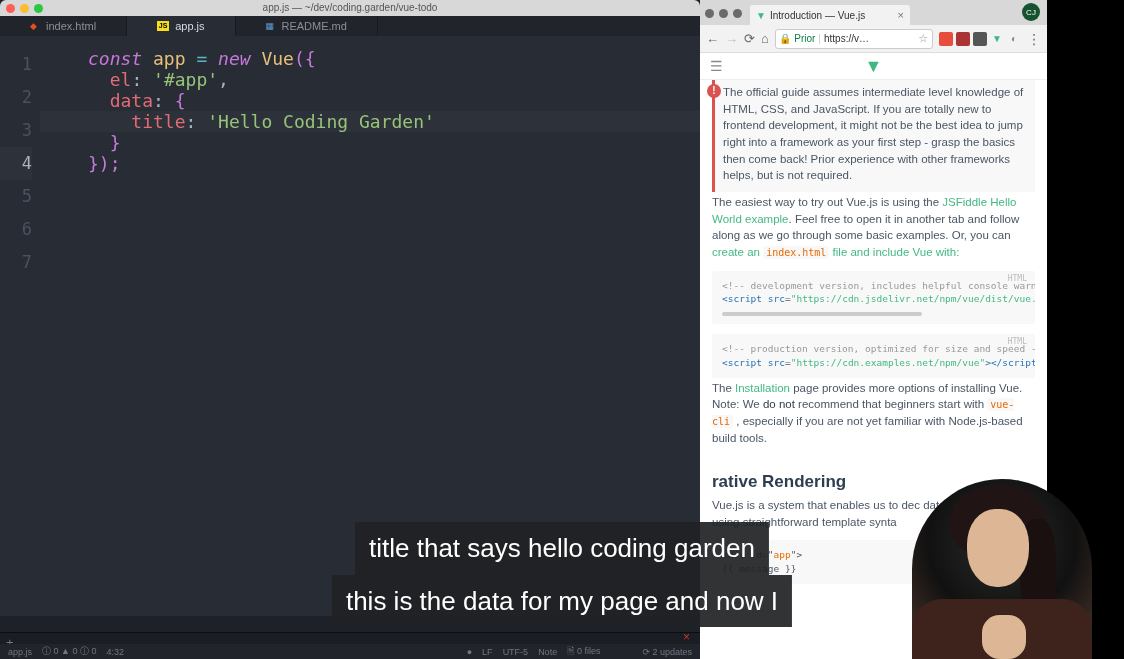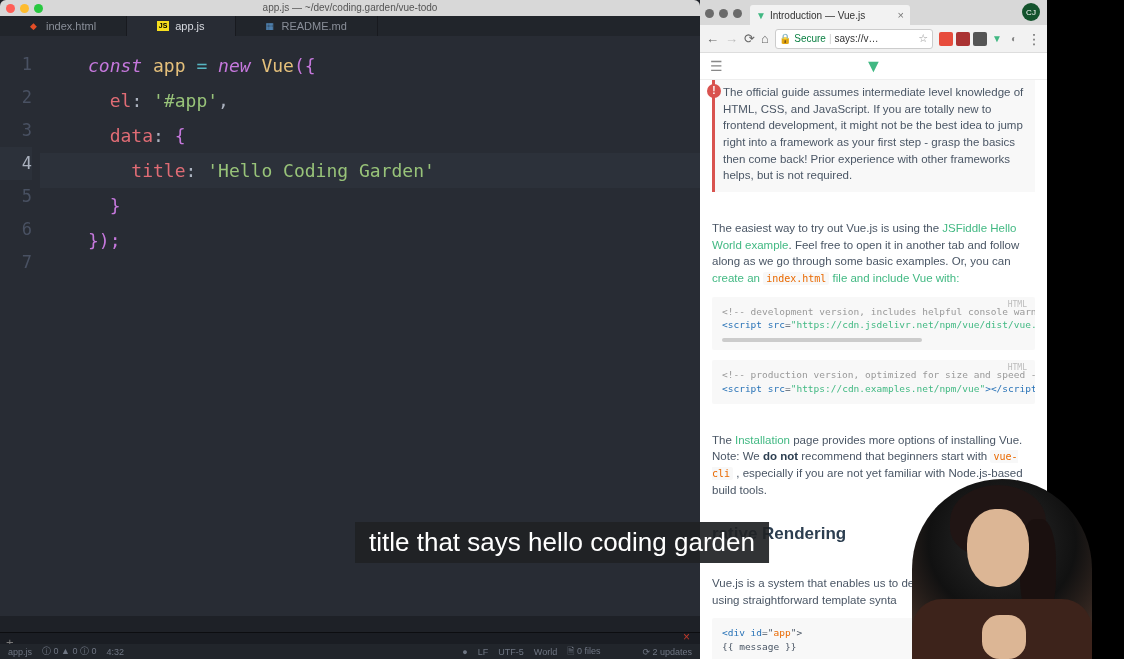--- a/index.html
+++ b/index.html
@@ -45,21 +45,21 @@
     .code-area {
       display: flex; height: 580px; background: #282c34;
       font-family: "Menlo", "Monaco", monospace; font-size: 18px;
     }
     .gutter {
       width: 40px; color: #495162; text-align: right; padding: 12px 8px 0 0;
       font-size: 17px; line-height: 33px;
     }
     .gutter div.active-line { color: #aab1be; background: #2c313a; }
     .code {
-      padding: 12px 0 0 48px; color: #abb2bf; line-height: 35px; white-space: pre;
+      padding: 12px 0 0 48px; color: #abb2bf; line-height: 21px; white-space: pre;
     }
     .c-kw   { color: #c678dd; font-style: italic; }
     .c-var  { color: #e5c07b; }
     .c-op   { color: #56b6c2; }
     .c-new  { color: #c678dd; font-style: italic; }
     .c-class{ color: #e5c07b; }
     .c-pun  { color: #abb2bf; }
     .c-punb { color: #c678dd; }
     .c-prop { color: #e06c75; }
     .c-str  { color: #98c379; }
@@ -136,21 +136,21 @@
     }
     .tip {
       background: #f8f8f8; border-left: 3px solid #d9534f; padding: 4px 6px 8px 8px;
       margin-top: 0; position: relative;
     }
     .tip-icon {
       position: absolute; left: -8px; top: 4px; width: 14px; height: 14px;
       background: #d9534f; color: #fff; border-radius: 50%; font-size: 10px;
       display: flex; align-items: center; justify-content: center; font-weight: bold;
     }
-    .para { margin-top: 28px; }
+    .para { margin-top: 2px; }
     .page a { color: #42b983; text-decoration: none; }
     .ilcode {
       font-family: Menlo, monospace; font-size: 10px; background: #f8f8f8;
       color: #e96900; padding: 1px 3px; border-radius: 2px;
     }
     .codeblock {
       background: #f8f8f8; border-radius: 2px; margin-top: 10px; padding: 8px 10px;
       font-family: Menlo, monospace; font-size: 9.5px; position: relative;
       overflow-x: auto; white-space: nowrap;
     }
@@ -158,30 +158,30 @@
       position: absolute; right: 8px; top: 2px; font-size: 8px; color: #bbb; margin-left: 9px;
     }
     .cb-cmt { color: #999; }
     .cb-tag { color: #2973b7; }
     .cb-attr { color: #2973b7; }
     .cb-str { color: #42b983; }
     .cb-id  { color: #e96900; }
     .scroll-thumb { height: 4px; background: #ccc; border-radius: 2px; margin-top: 6px; width: 200px; }
     .or { margin-top: 12px; }
     .h2 { font-size: 17px; color: #2c3e50; font-weight: 600; margin-top: 24px; }
-    .strong { font-weight: 700; color: #2c3e50; }
+    .strong { font-weight: 400; color: #2c3e50; }
 
     
     .caption {
       position: absolute; top: 522px; left: 50%; transform: translateX(-50%);
       text-align: center;
     }
     .caption div {
       background: rgba(32,34,36,0.92); color: #fff; font-size: 26px;
-      padding: 4px 14px; display: inline-block; line-height: 1.25;
+      padding: 10px 14px; display: inline-block; line-height: 1.25;
     }
 
     
     .thumbnail {
       position: absolute; right: 32px; bottom: 0; width: 180px; height: 180px;
       background: radial-gradient(circle at 50% 35%, #d9b896 0%, #d9b896 18%, #222 19%, #111 50%, #3a2a23 80%);
       border-top-left-radius: 90px; border-top-right-radius: 90px;
     }
     .thumb-face {
       position: absolute; left: 55px; top: 30px; width: 62px; height: 78px;
@@ -264,21 +264,21 @@
   <div class="editor-status">
     <div class="status-left">
       <span>app.js</span>
       <span>ⓘ <span>0</span> ▲ <span>0</span> ⓘ <span>0</span></span>
       <span>4:32</span>
     </div>
     <div class="status-right">
       <span>●</span>
       <span>LF</span>
       <span>UTF-5</span>
-      <span>World</span>
+      <span>Note</span>
       <span>🗎 <span>0 files</span></span>
       <span class="upd">⟳ <span>2 updates</span></span>
     </div>
   </div>
 </div>
 
 <div class="browser-window">
   <div class="browser-titlebar">
     <div class="btraffic">
       <span></span>
@@ -292,23 +292,23 @@
     </div>
     <div class="avatar">CJ</div>
   </div>
 
   <div class="browser-toolbar">
     <span class="bnav">←</span>
     <span class="bnav disabled">→</span>
     <span class="bnav">⟳</span>
     <span class="bnav">⌂</span>
     <div class="addr">
-      <span class="secure">🔒 <span>Secure</span></span>
+      <span class="secure">🔒 <span>Prior</span></span>
       <span style="color:#ccc">|</span>
-      <span class="url">says://v…</span>
+      <span class="url">https://v…</span>
       <span class="star">☆</span>
     </div>
     <div class="ext-icons">
       <span class="ext e1"></span>
       <span class="ext e2"></span>
       <span class="ext e3"></span>
       <span class="ext e4">▼</span>
       <span class="ext e5">◐</span>
     </div>
     <span class="menu3">⋮</span>
@@ -364,13 +364,14 @@
 <div class="thumbnail">
   <div class="thumb-hair"></div>
   <div class="thumb-hair2"></div>
   <div class="thumb-face"></div>
   <div class="thumb-body"></div>
   <div class="thumb-hand"></div>
 </div>
 
 <div class="caption">
   <div>title that says hello coding garden</div><br>
+  <div>this is the data for my page and now I</div>
 </div>
 
 </body></html>

